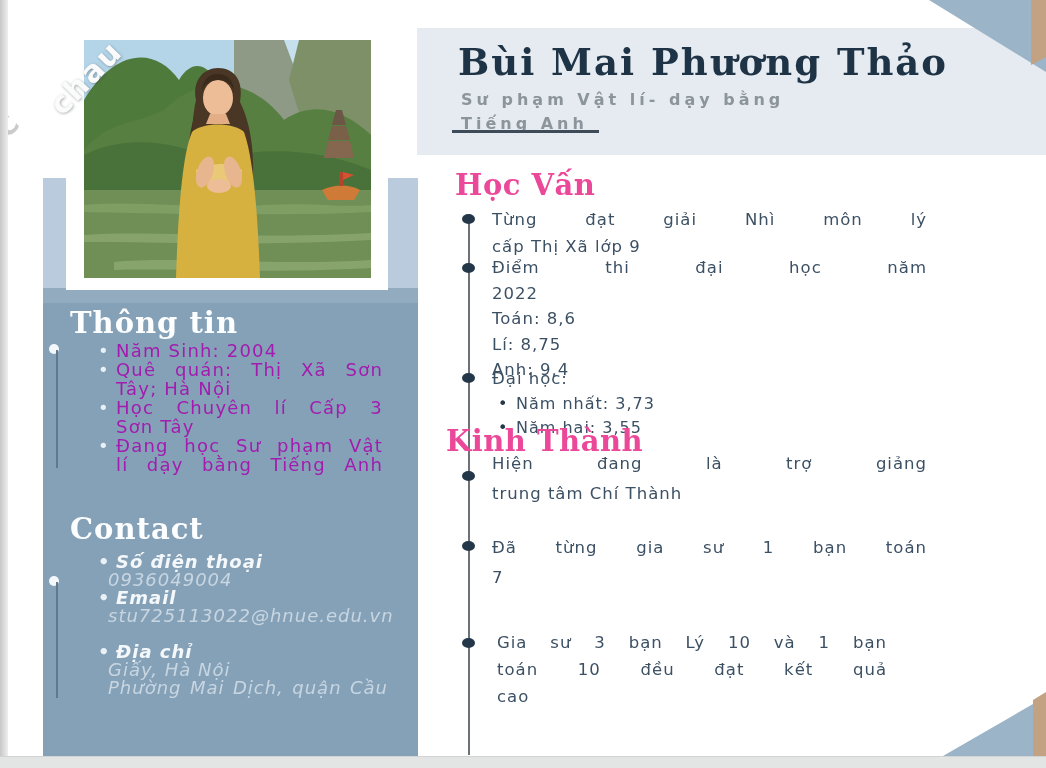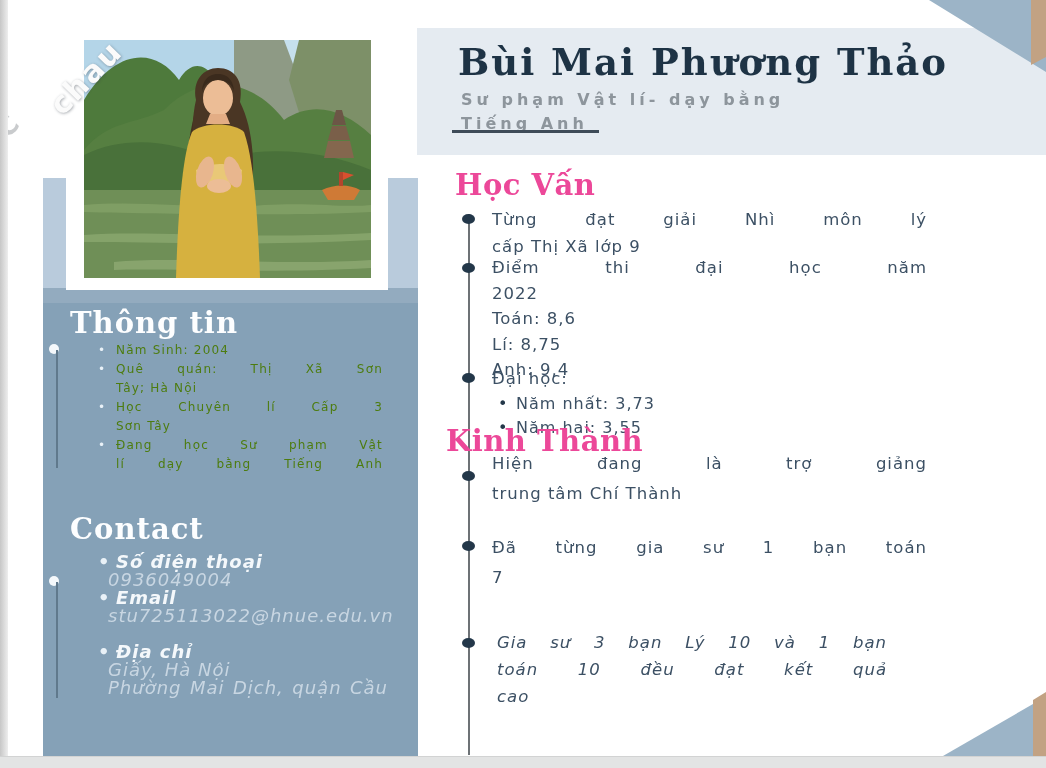--- a/index.html
+++ b/index.html
@@ -36,21 +36,21 @@
              transform-origin:left center;z-index:6;font-weight:700;}
 
   
   .side-h{font-family:"DejaVu Serif",serif;font-weight:800;font-size:29px;color:#fdfeff;
           letter-spacing:1px;z-index:5;}
   .side-h.info{left:70px;top:306px;}
   .side-h.contact{left:70px;top:512px;}
   .big-dot{width:10px;height:10px;border-radius:50%;background:#f4f8fb;z-index:5;}
   .side-line{width:2px;background:#60798c;z-index:5;}
 
-  .info-list{left:96px;top:341px;width:287px;z-index:5;color:#4d7c0f;font-size:12px;
+  .info-list{left:96px;top:341px;width:287px;z-index:5;color:#a21caf;font-size:18px;
              letter-spacing:1.2px;line-height:19px;}
   .info-item{position:relative;padding-left:20px;}
   .info-item::before{content:"•";position:absolute;left:2px;top:0;color:#e9f1f7;}
   .jl{text-align:justify;text-align-last:justify;}
 
   .contact-list{left:96px;top:553px;width:292px;z-index:5;font-size:18px;letter-spacing:1px;line-height:18px;font-style:italic;}
   .c-label{position:relative;padding-left:20px;font-weight:700;color:#f4f8fb;}
   .c-label::before{content:"•";position:absolute;left:2px;top:0;color:#e9f1f7;}
   .c-value{padding-left:12px;color:#c8d6e2;}
 
@@ -62,21 +62,21 @@
   .vline{left:468px;top:214px;width:2px;height:541px;background:#6d7276;z-index:3;}
   .tdot{width:13px;height:10px;border-radius:50%;background:#233749;z-index:5;left:462px;}
   .entry{color:#3c5064;font-size:16.5px;letter-spacing:1px;line-height:27px;z-index:5;}
   .edu0{left:492px;top:206px;width:435px;}
   .edu1{left:492px;top:255px;width:435px;line-height:25.5px;}
   .edu2{left:492px;top:366px;width:435px;line-height:26px;}
   .sub-item{position:relative;padding-left:24px;font-size:16px;line-height:24px;}
   .sub-item::before{content:"•";position:absolute;left:6px;top:0;color:#233749;}
   .exp0{left:492px;top:449px;width:435px;line-height:30px;}
   .exp1{left:492px;top:533px;width:435px;line-height:30px;}
-  .exp2{left:497px;top:629px;width:390px;font-style:italic;}
+  .exp2{left:497px;top:629px;width:390px;}
 
   .deco{left:0;top:0;width:1046px;height:768px;z-index:30;pointer-events:none;}
 </style>
 </head>
 <body>
 
 <div class="page">
 
   <div class="abs band"></div>
   <div class="abs name">Bùi Mai Phương Thảo</div>

